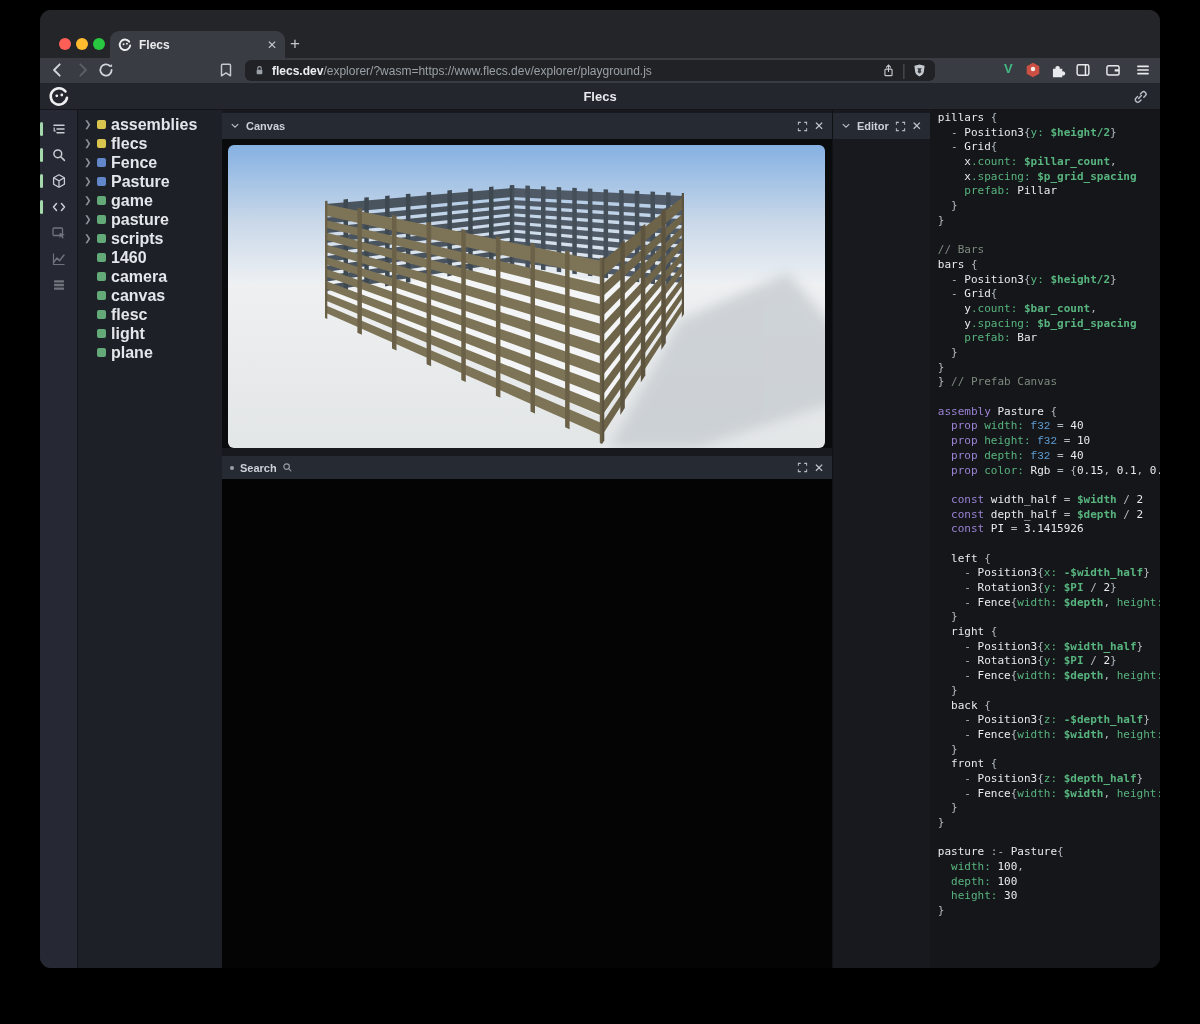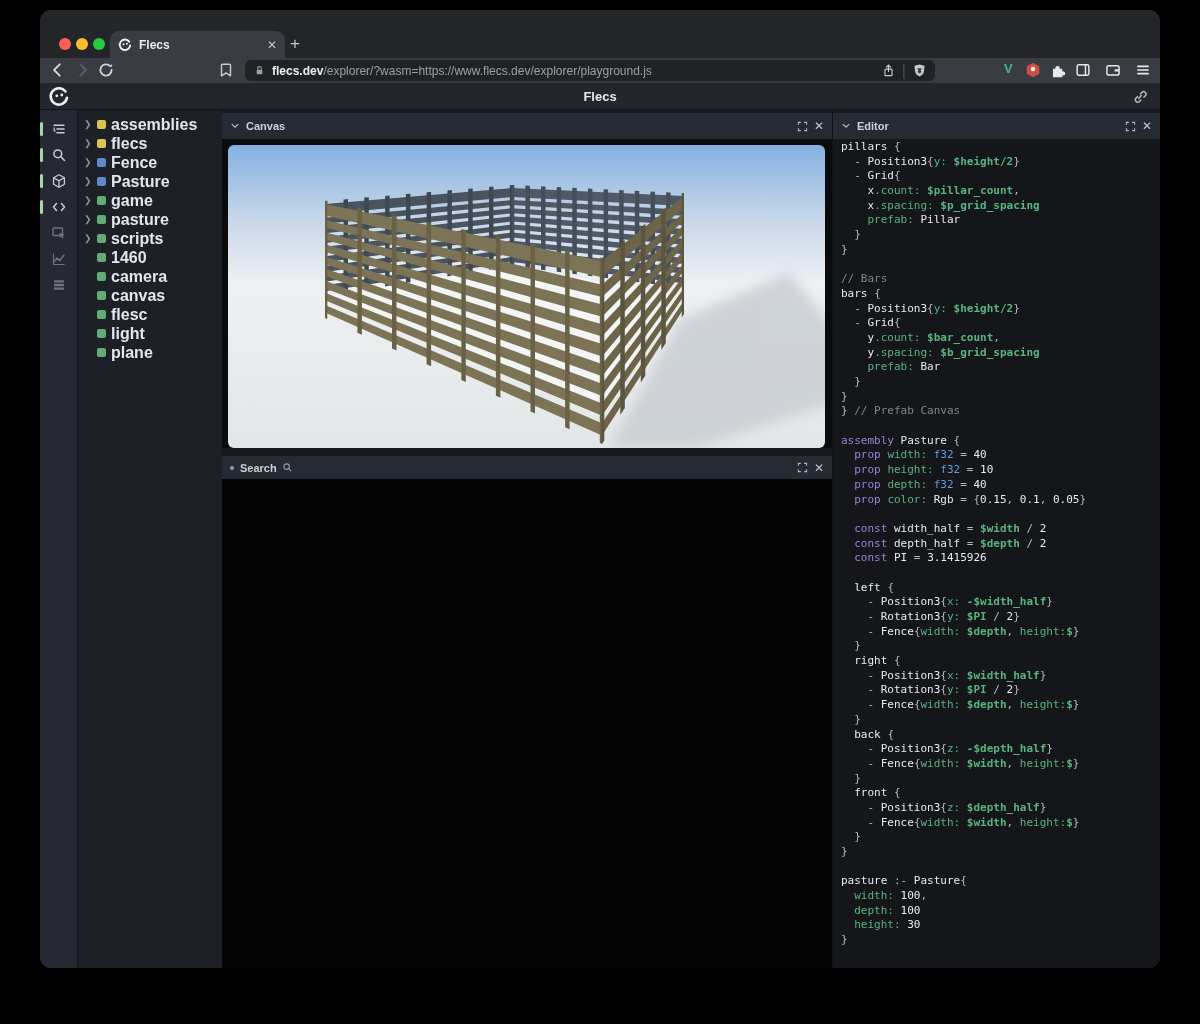--- a/index.html
+++ b/index.html
@@ -49,42 +49,42 @@
   .rail-pill { display:none; position:absolute; left:0; top:6px; width:3px; height:14px; border-radius:2px; background:#a6d8ae; }
   .rail-btn.active .rail-pill { display:block; }
 
   .treepanel { width:144px; background:#1d2026; padding-top:5px; position:relative; }
   .tree-item { height:19px; display:flex; align-items:center; padding-left:6px; gap:5px; cursor:default; }
   .tree-chev { width:8px; color:#8a8f98; font-size:9px; line-height:1; }
   .tree-sq { width:9px; height:9px; border-radius:2px; flex:none; }
   .tree-lbl { color:#e3e6ea; font-size:16px; font-weight:600; white-space:nowrap; }
 
   .centercol { width:610px; display:flex; flex-direction:column; }
-  .editorcol { width:328px; display:flex; flex-direction:column; border-left:1px solid #101114; }
+  .editorcol { width:328px; display:flex; flex-direction:row; border-left:1px solid #101114; }
 
   .panel-header { height:26px; background:#262a32; display:flex; align-items:center; padding:0 8px; gap:6px; margin-top:3px; }
   .panel-title { color:#ccd1d9; font-size:11px; font-weight:700; flex:1; display:flex; align-items:center; gap:5px; }
   .ph-ic { display:flex; align-items:center; }
   .ph-close { color:#c3c7cd; font-size:12px; line-height:1; }
 
   .canvas-body { height:309px; background:#0a0b0d; position:relative; }
   .render { position:absolute; left:6px; top:6px; width:597px; height:303px; border-radius:6px; overflow:hidden; }
 
   .gap8 { height:8px; }
   .search-header { height:23px; margin-top:0; }
   .search-body { flex:1; background:#040405; }
 
   .editor-body { flex:1; background:#14161a; padding:1px 0 0 8px; overflow:hidden; }
   .cl { height:14.7px; font-family:"DejaVu Sans Mono", monospace; font-size:11px; line-height:14.7px; white-space:pre; }
   .tok-p  { color:#b3b8c0; }
   .tok-b  { color:#e9ebee; font-weight:normal; }
   .tok-g  { color:#58b47e; }
   .tok-gb { color:#58b47e; font-weight:bold; }
   .tok-k  { color:#9c82d4; }
-  .tok-t  { color:#5f9fd6; }
+  .tok-t  { color:#5f9fd6;font-family:Liberation Mono, monospace; }
   .tok-c  { color:#7e8a7e; }
 
   .dot { width:4px; height:4px; border-radius:50%; background:#9aa0a8; }
 </style>
 </head>
 <body>
 
 <div id="stage">
   <div class="window">
 

